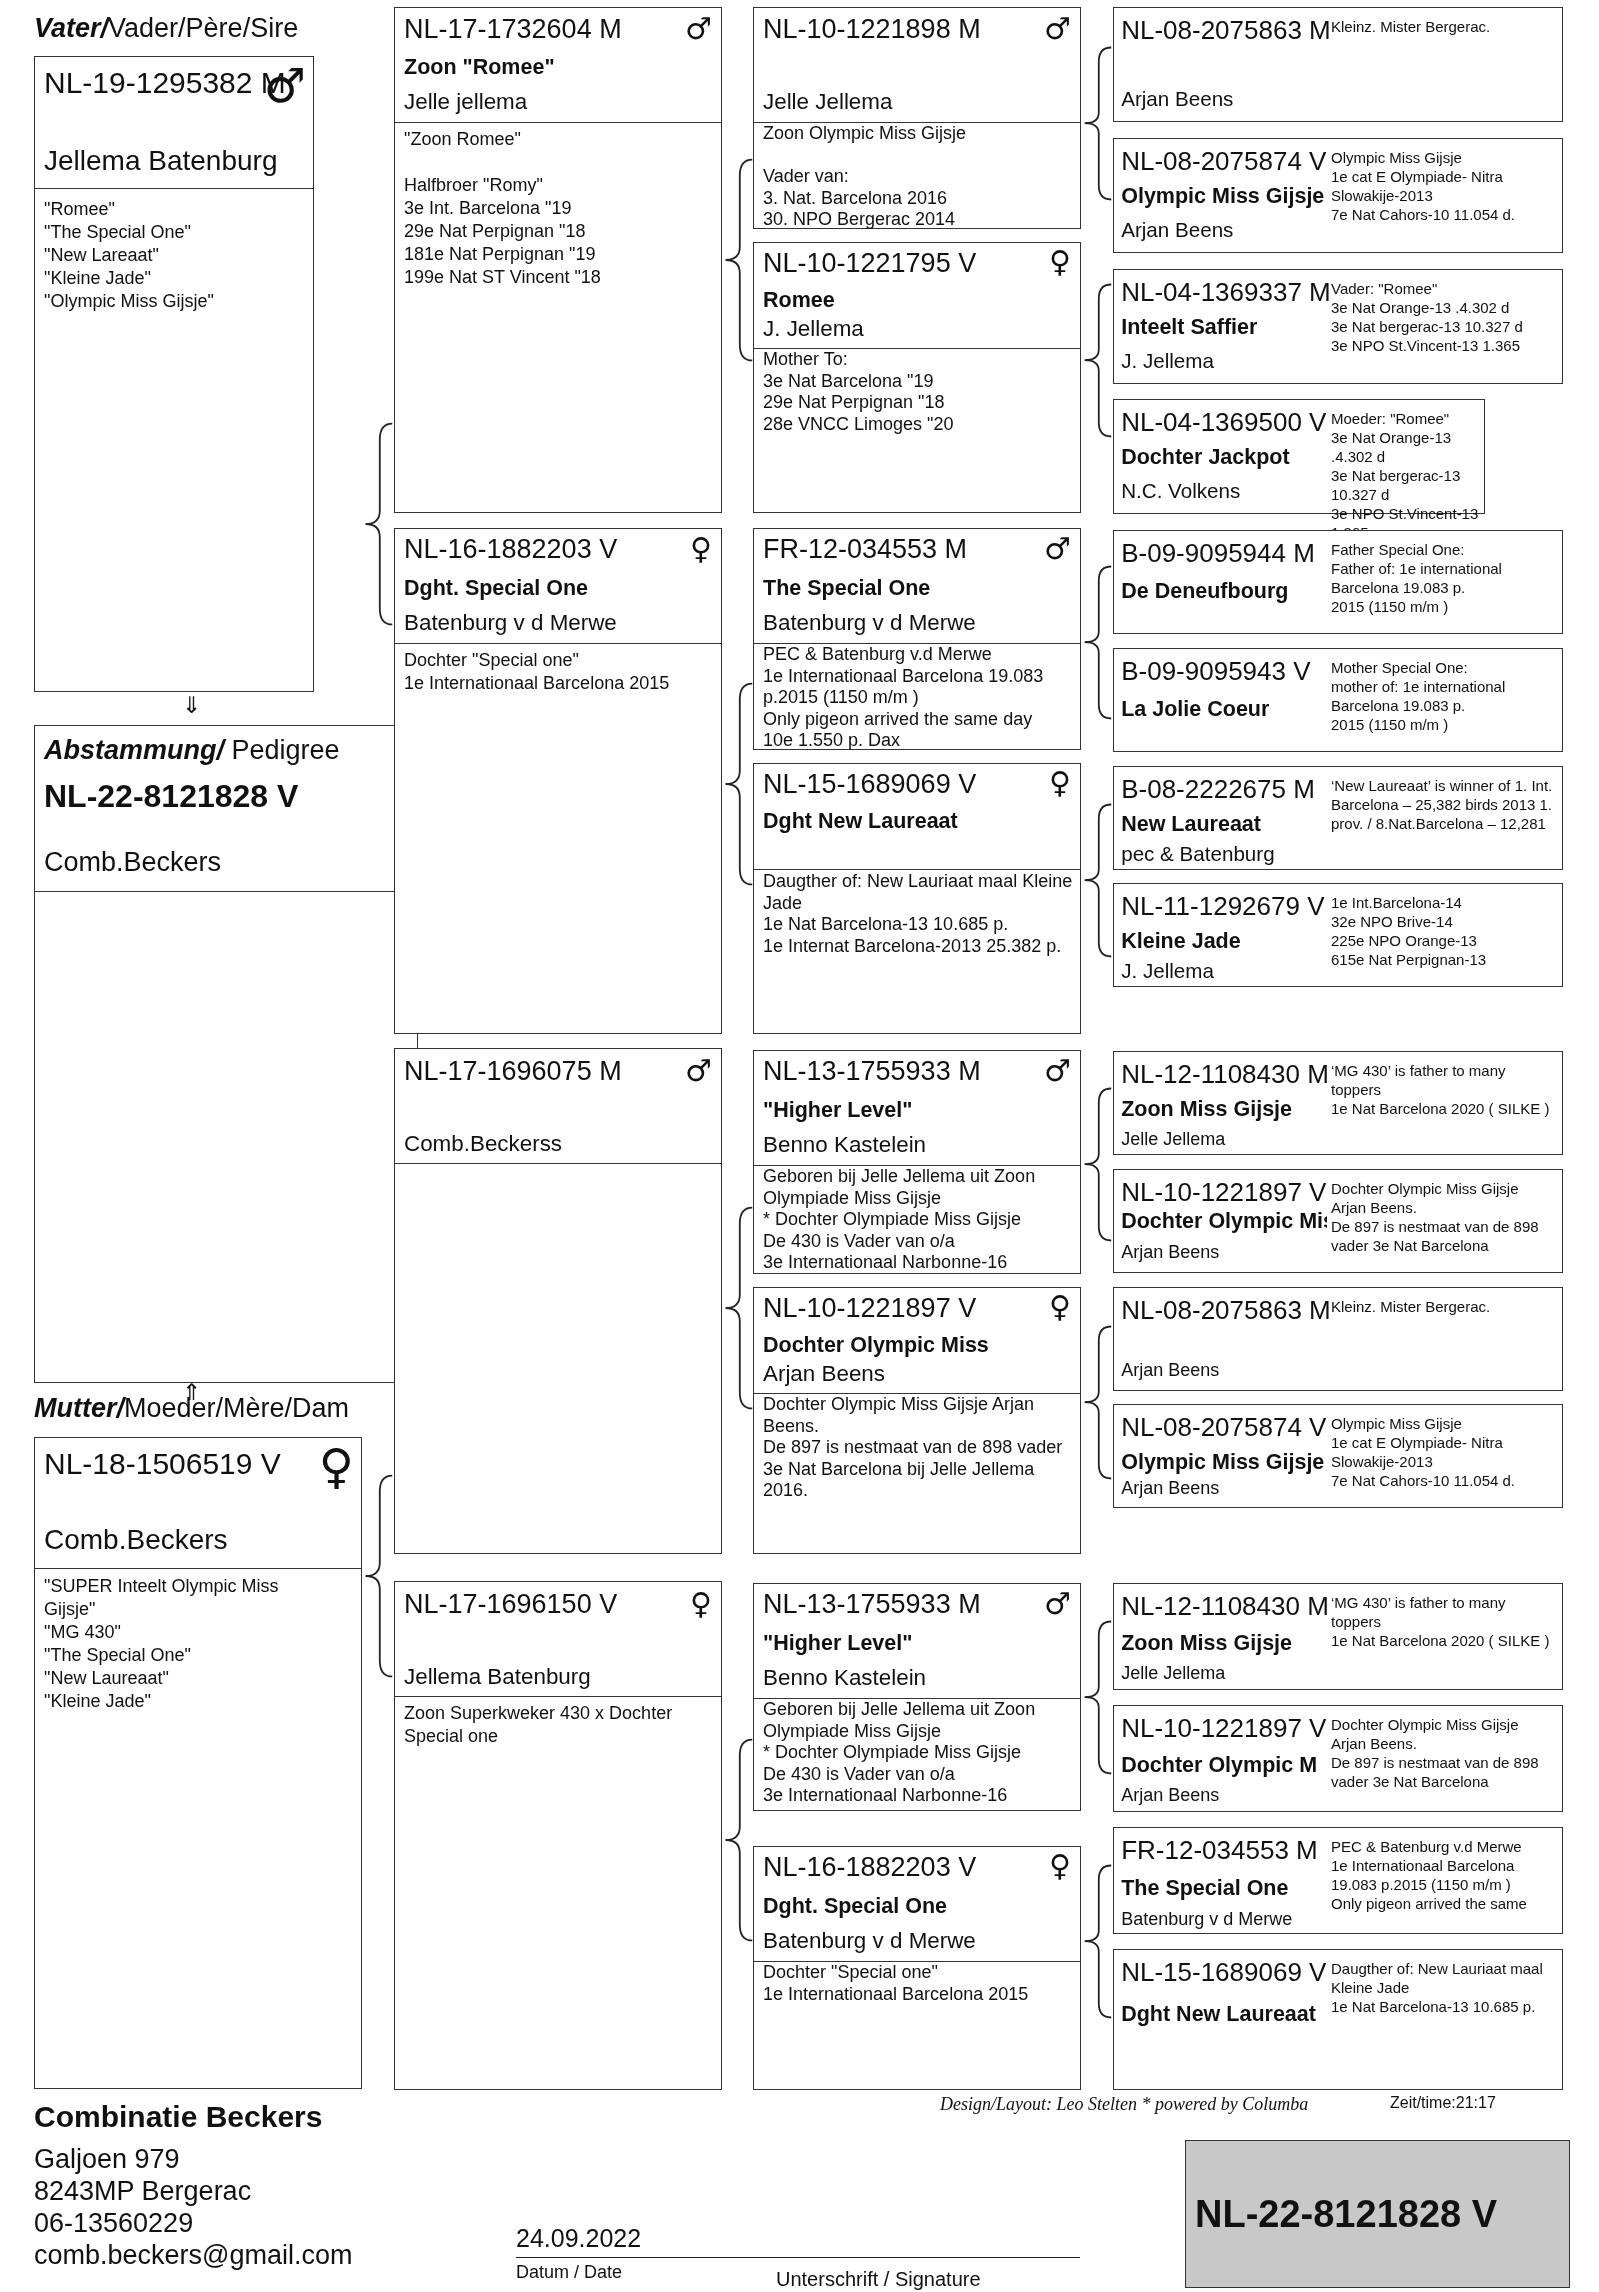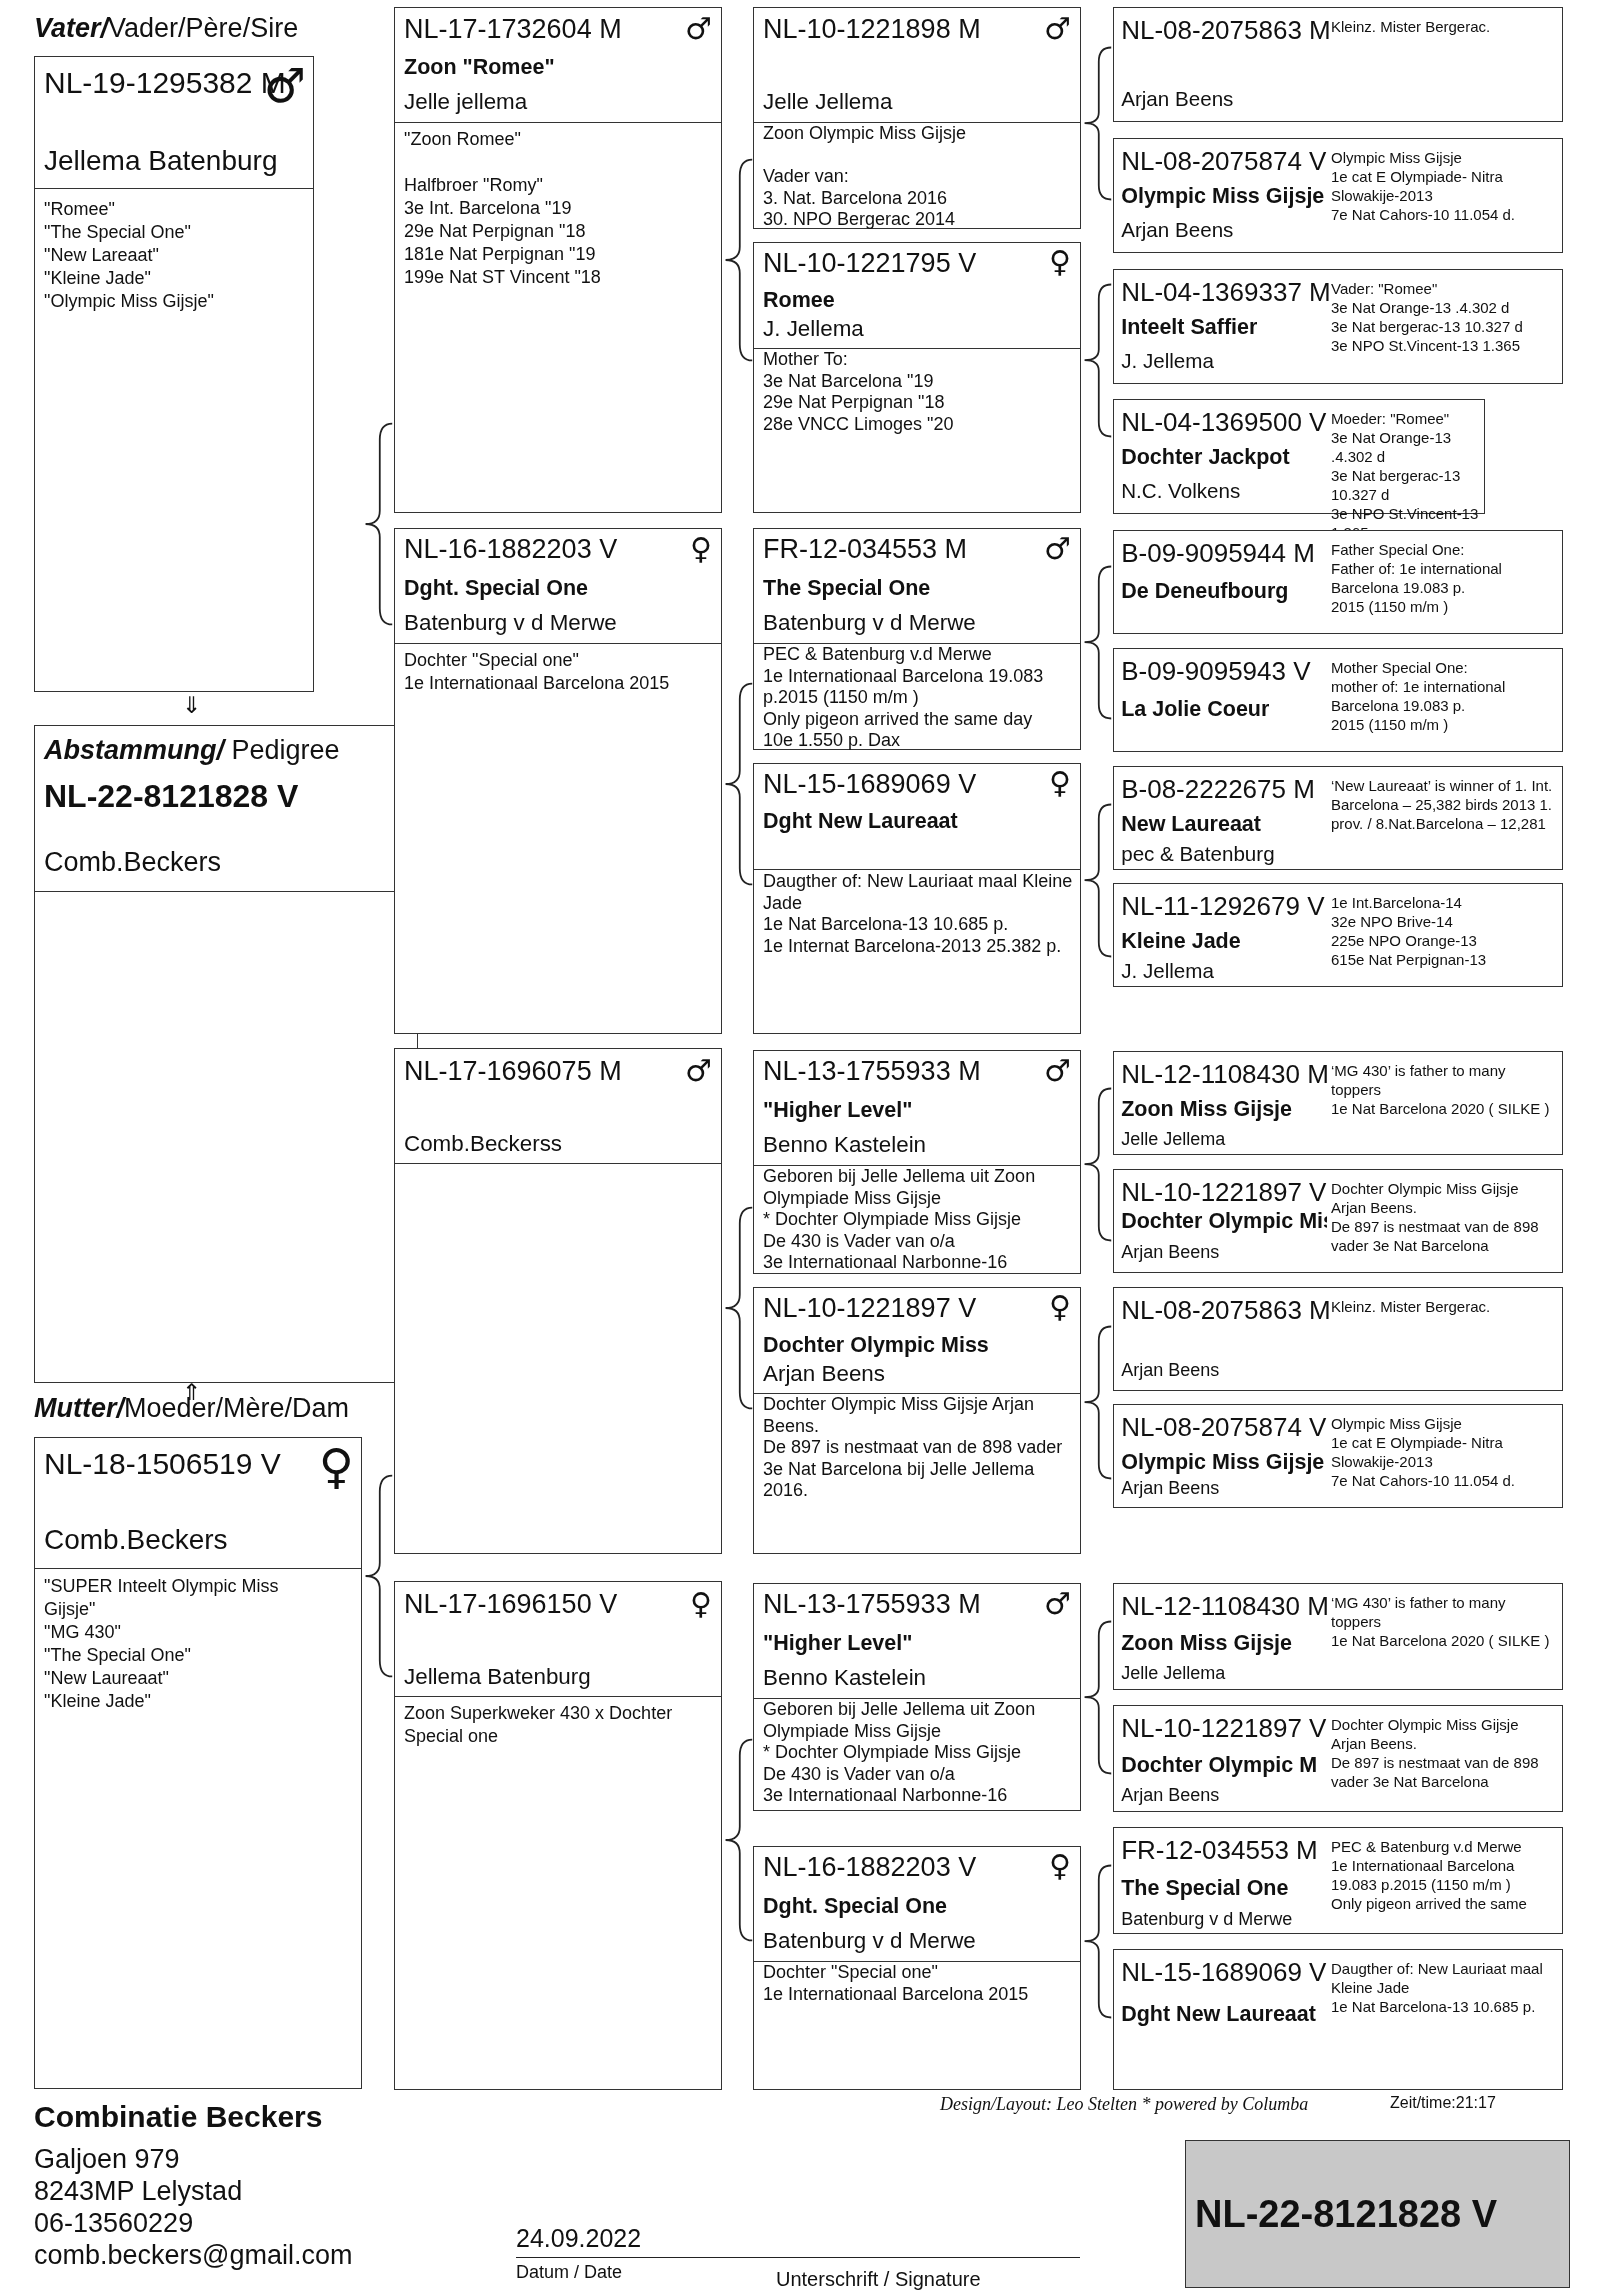--- a/index.html
+++ b/index.html
@@ -378,21 +378,21 @@
   <div class="sm-notes">Daugther of: New Lauriaat maal Kleine Jade
 1e Nat Barcelona-13  10.685 p.</div>
 </div>
 
 <div class="abs" style="left:940px;top:2094px;font-family:'Liberation Serif', serif;font-style:italic;font-size:18px;">Design/Layout: Leo Stelten * powered by Columba</div>
 <div class="abs" style="left:1390px;top:2094px;font-size:16px;">Zeit/time:21:17</div>
 
 <div class="abs" style="left:34px;top:2100px;font-size:30px;font-weight:bold;">Combinatie Beckers</div>
 <div class="abs" style="left:34px;top:2143px;font-size:27px;line-height:32px;">
   <div>Galjoen 979</div>
-  <div>8243MP Lelystad</div>
+  <div>8243MP Bergerac</div>
   <div>06-13560229</div>
   <div>comb.beckers@gmail.com</div>
 </div>
 
 <div class="abs" style="left:516px;top:2224px;font-size:25px;">24.09.2022</div>
 <div class="abs" style="left:516px;top:2257px;width:564px;border-top:1.8px solid #222;"></div>
 <div class="abs" style="left:516px;top:2262px;font-size:18px;">Datum / Date</div>
 <div class="abs" style="left:776px;top:2268px;font-size:20px;">Unterschrift / Signature</div>
 
 <div class="abs" style="left:1185px;top:2140px;width:385px;height:148px;border:1.8px solid #333;box-sizing:border-box;background:#c8c8c8;">

